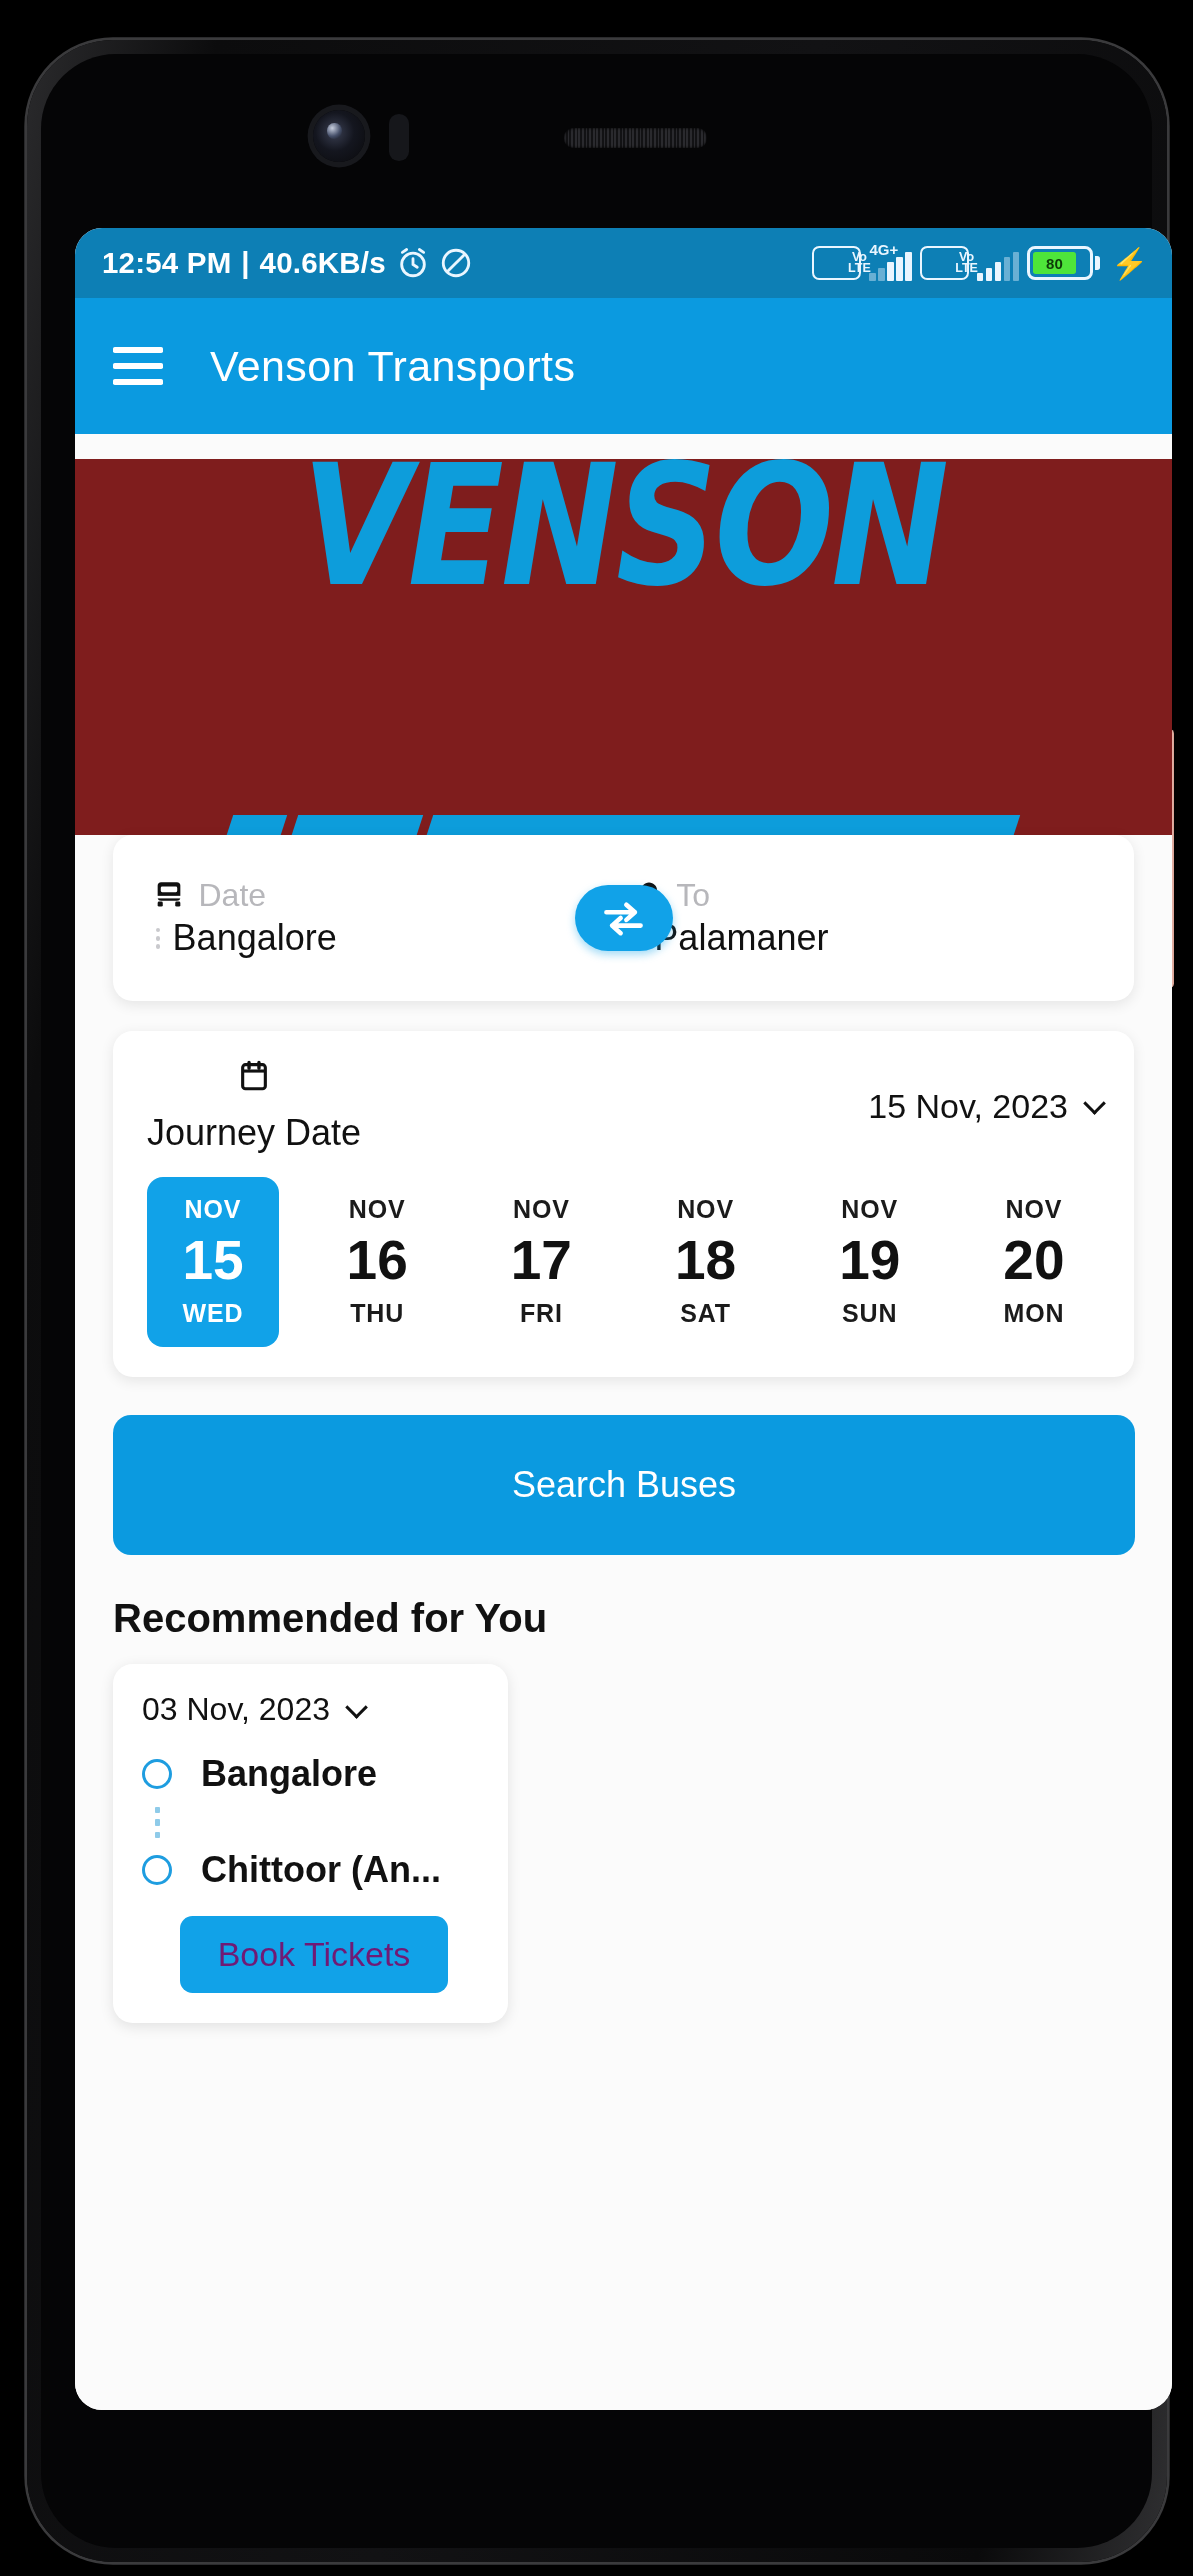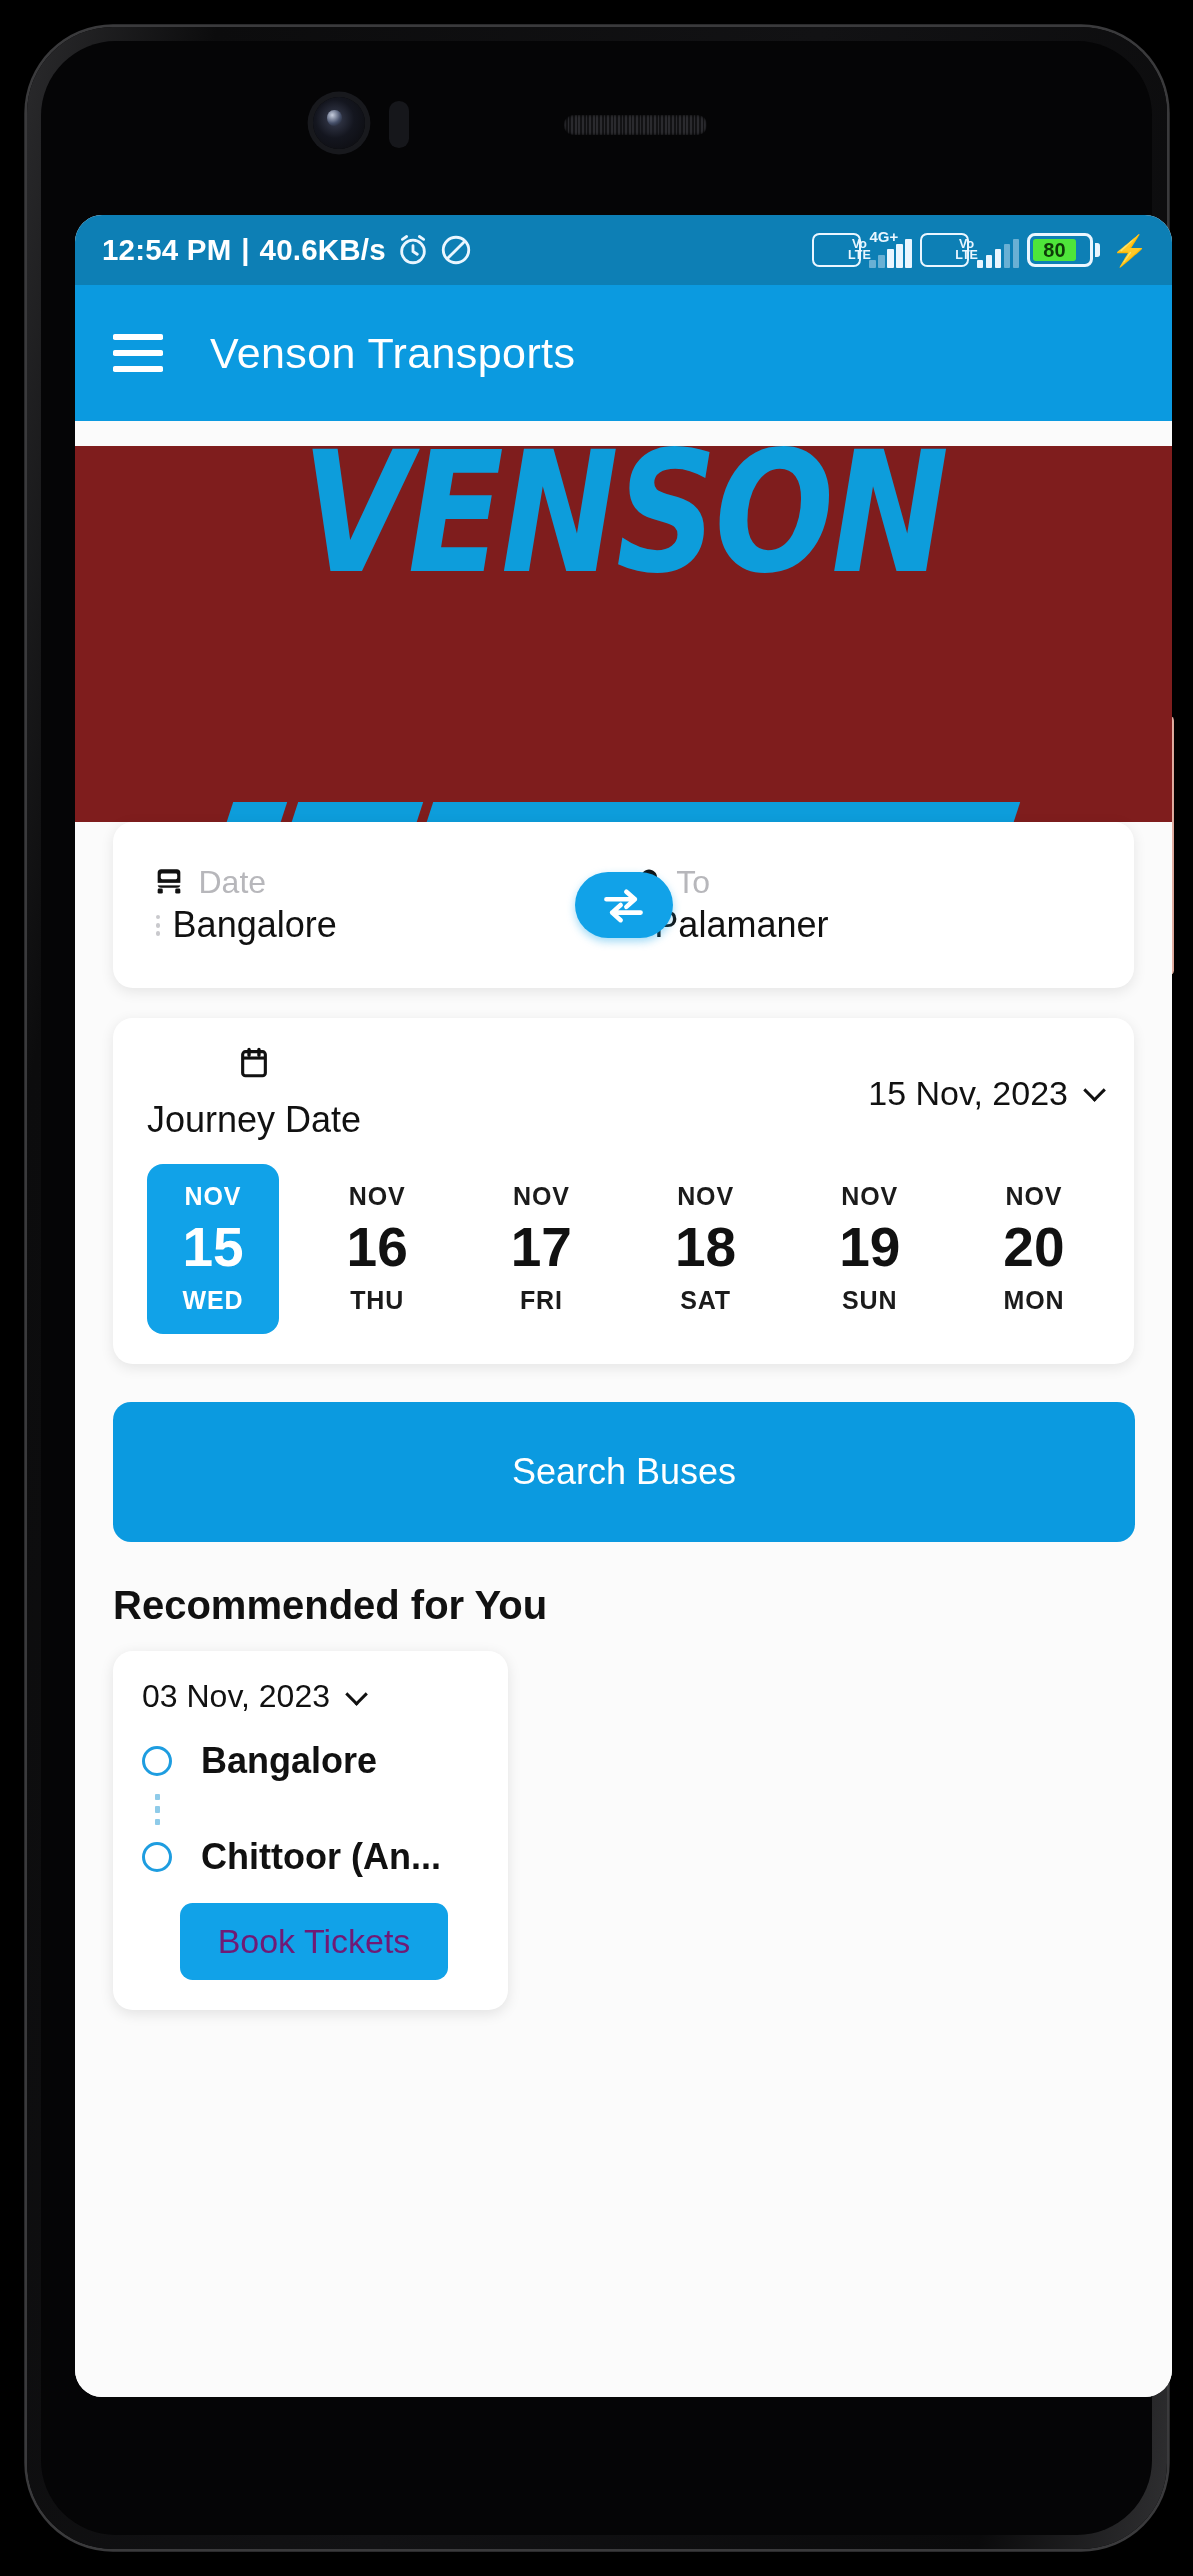--- a/index.html
+++ b/index.html
@@ -9,21 +9,21 @@
     height: 2576px;
     background: #000000;
     font-family: "Liberation Sans", sans-serif;
     overflow: hidden;
   }
 
   
   #phone-frame {
     position: absolute;
     left: 27px;
-    top: 27px;
+    top: 40px;
     width: 1140px;
     height: 2522px;
     background: linear-gradient(100deg,#2a2a2c 0%, #0c0c0d 12%, #121214 50%, #0a0a0b 88%, #303032 100%);
     border-radius: 86px;
     box-shadow: 0 0 0 2.7px #3a3a3c, 0 16px 54px rgba(0,0,0,.9);
   }
   #bezel-inner {
     position: absolute;
     left: 14.3px; top: 14.3px;
     width: 1111px; height: 2494px;
@@ -154,21 +154,21 @@
     border: 3.6px solid #eaf6ff;
     border-radius: 8px;
     padding: 2.7px;
   }
   .battery-fill {
     height: 100%;
     width: 80%;
     background: #4ee53a;
     border-radius: 2.7px;
     display:flex; align-items:center; justify-content:center;
-    font-size: 20px; font-weight: bold; color:#0d3b08;
+    font-size: 15px; font-weight: bold; color:#0d3b08;
   }
   .battery-cap {
     width: 5.4px; height: 14.3px;
     background: #eaf6ff;
     border-radius: 0 2.7px 2.7px 0;
     margin-left: 1.8px;
   }
   .bolt { font-size: 30px; color:#eaf6ff; margin-left:3.6px; font-weight:bold; }
 
   

